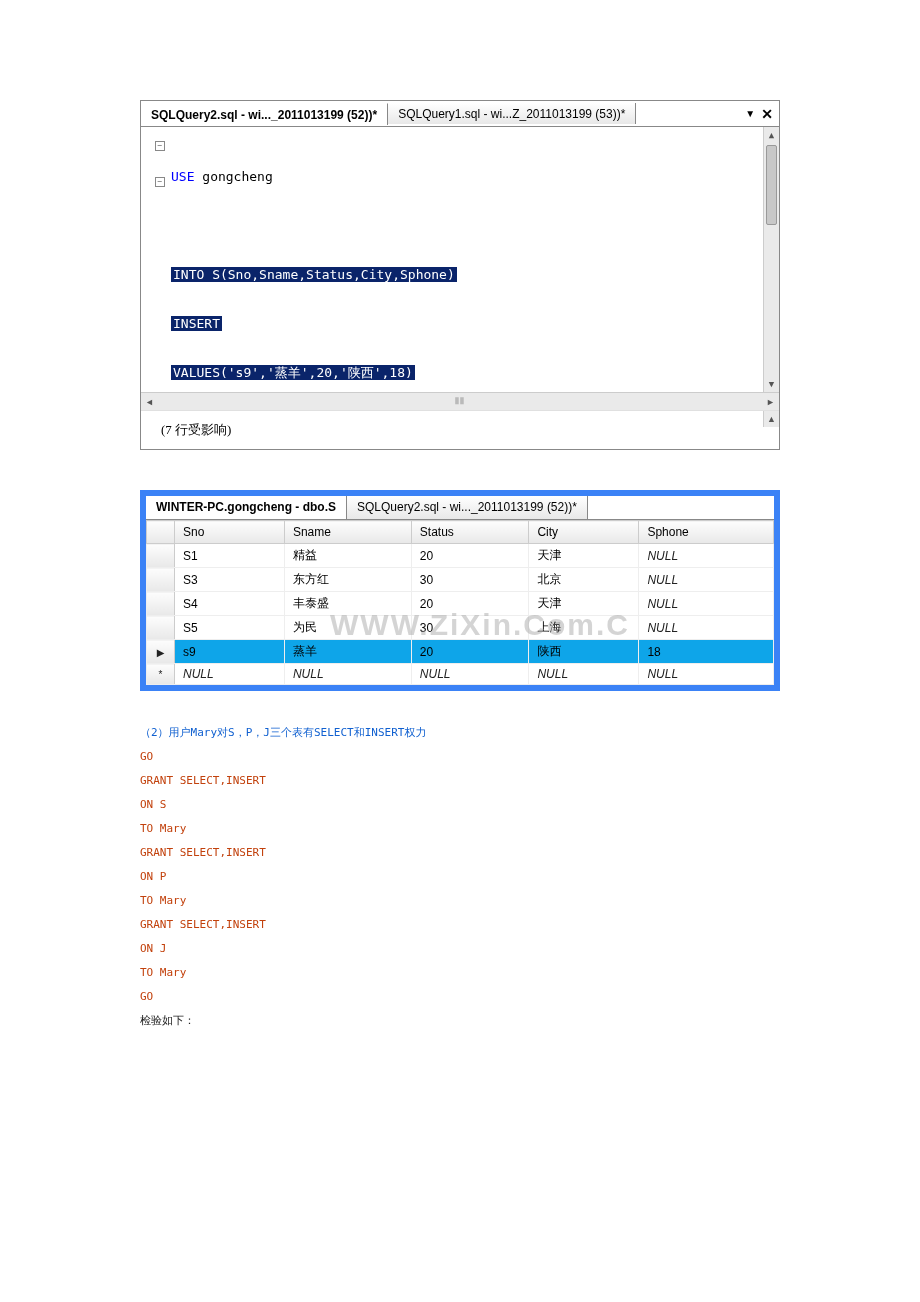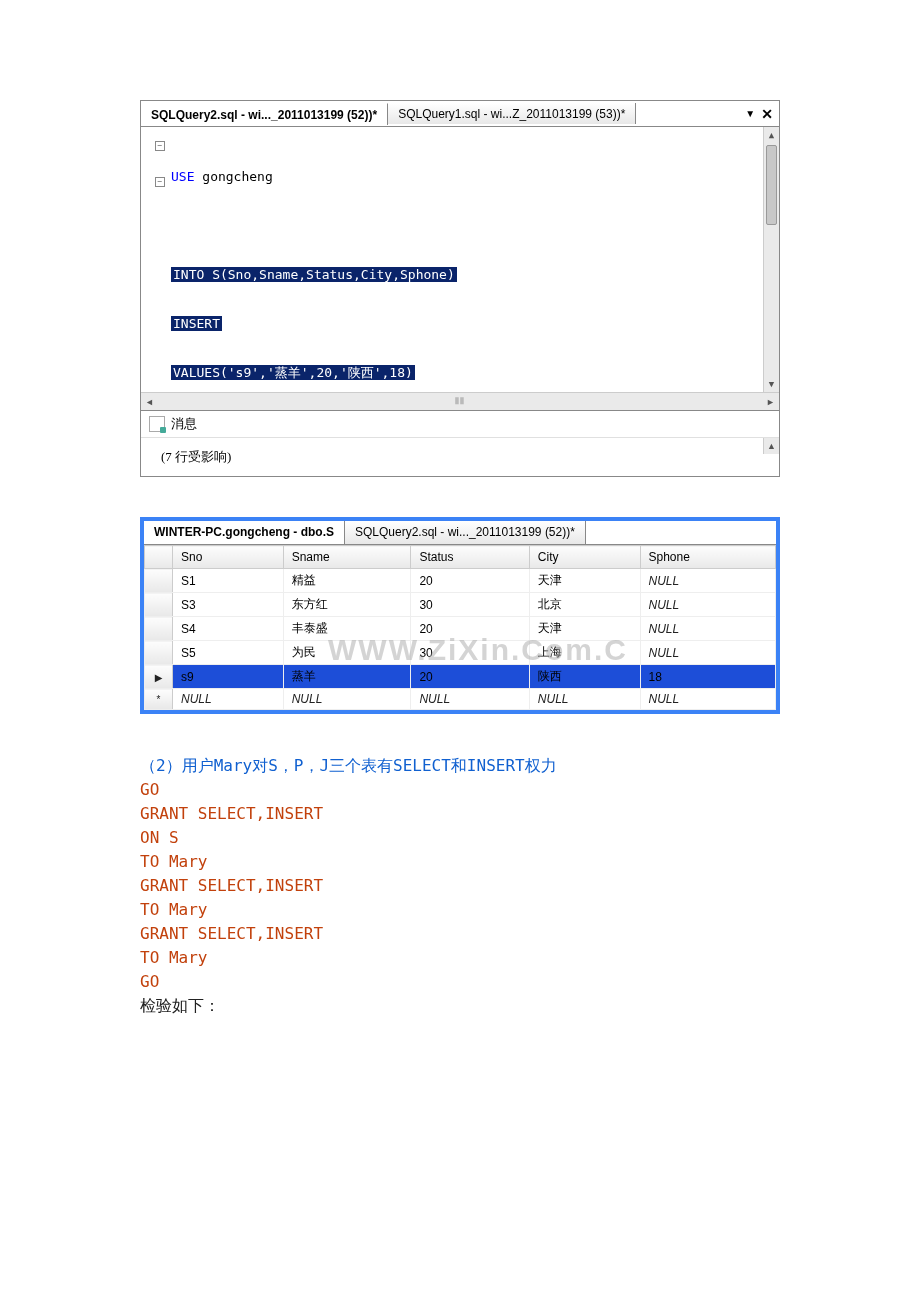--- a/index.html
+++ b/index.html
@@ -174,22 +174,22 @@
       background: #eaeaea;
       border-left: 1px solid #ccc;
       font-size: 9px;
       text-align: center;
       line-height: 16px;
       color: #555;
     }
 
     
     .table-window {
-      border: 4px solid #3b82f6;
-      margin-bottom: 40px;
+      border: 6px solid #3b82f6;
+      margin-bottom: 30px;
     }
     .table-tabs {
       display: flex;
       height: 24px;
       border-bottom: 1px solid #888;
       font-size: 12px;
       background: #fff;
     }
     .ttab {
       padding: 4px 10px;
@@ -217,21 +217,21 @@
       padding: 3px 8px;
     }
     .data-table tr td:first-child,
     .data-table th:first-child {
       width: 28px;
       background: linear-gradient(#fdfdfd, #e8e8e8);
       border-right: 1px solid #ccc;
       text-align: center;
     }
     .row-selected td {
-      background: #1d4ed8;
+      background: #0ea5e9;
     }
     .row-selected td:first-child {
       background: #e0edf9;
     }
     .null-val {
       font-style: italic;
       color: #222;
     }
     .row-indicator {
       color: #222;
@@ -249,21 +249,21 @@
       color: rgba(160, 160, 160, 0.45);
       letter-spacing: 2px;
       font-family: Arial, sans-serif;
       pointer-events: none;
       white-space: nowrap;
     }
 
     
     .sql-text {
       font-family: "Microsoft YaHei", Consolas, monospace;
-      font-size: 16px;
+      font-size: 11px;
       line-height: 24px;
       margin-top: 15px;
     }
     .sql-text .cmt { color: #1060d0; }
     .sql-text .stmt { color: #c2410c; }
     .black { color: #222; }
   </style>
 </head>
 <body>
 
@@ -288,24 +288,20 @@
       <div class="scrollbar-arrow">▲</div>
       <div class="scrollbar-thumb-v"></div>
       <div class="scrollbar-arrow" style="position:absolute;bottom:0;left:0;right:0">▼</div>
     </div>
   </div>
   <div class="editor-scrollbar-h">
     <span>◄</span>
     <span class="h-scroll-center">⦀⦀</span>
     <span>►</span>
   </div>
-  <div class="msg-bar">
-    <div class="msg-icon"></div>
-    <span>消息</span>
-  </div>
   <div class="msg-content">
     <span>(7 行受影响)</span>
     <div class="msg-corner">▲</div>
   </div>
 </div>
 
 <div class="table-window watermark">
   <div class="table-tabs">
     <div class="ttab active">WINTER-PC.gongcheng - dbo.S</div>
     <div class="ttab">SQLQuery2.sql - wi..._2011013199 (52))*</div>
@@ -376,19 +372,21 @@
 </div>
 
 <div class="sql-text">
   <div class="cmt">（2）用户Mary对S，P，J三个表有SELECT和INSERT权力</div>
   <div id="sql-lines">
       <div class="stmt">GO</div>
       <div class="stmt">GRANT SELECT,INSERT</div>
       <div class="stmt">ON S</div>
       <div class="stmt">TO Mary</div>
       <div class="stmt">GRANT SELECT,INSERT</div>
+      <div class="stmt">ON P</div>
       <div class="stmt">TO Mary</div>
       <div class="stmt">GRANT SELECT,INSERT</div>
+      <div class="stmt">ON J</div>
       <div class="stmt">TO Mary</div>
       <div class="stmt">GO</div>
     </div>
   <div class="black">检验如下：</div>
 </div>
 
 </body></html>

